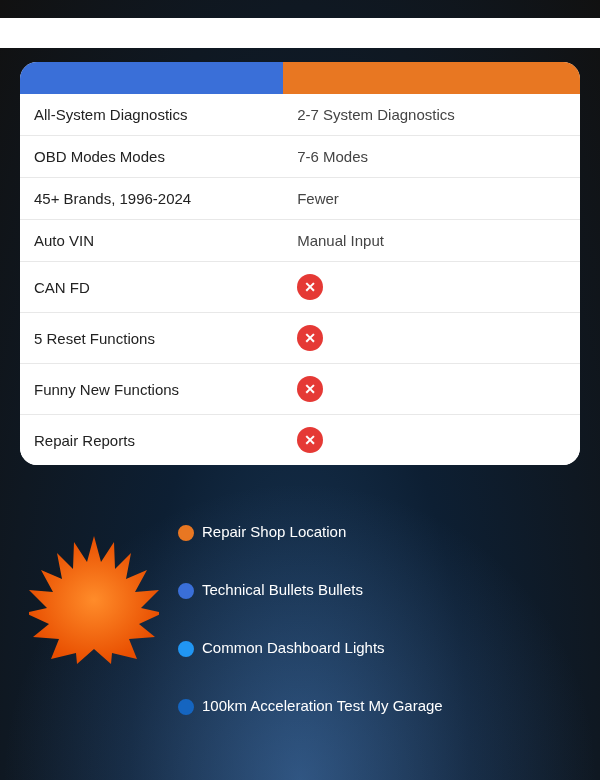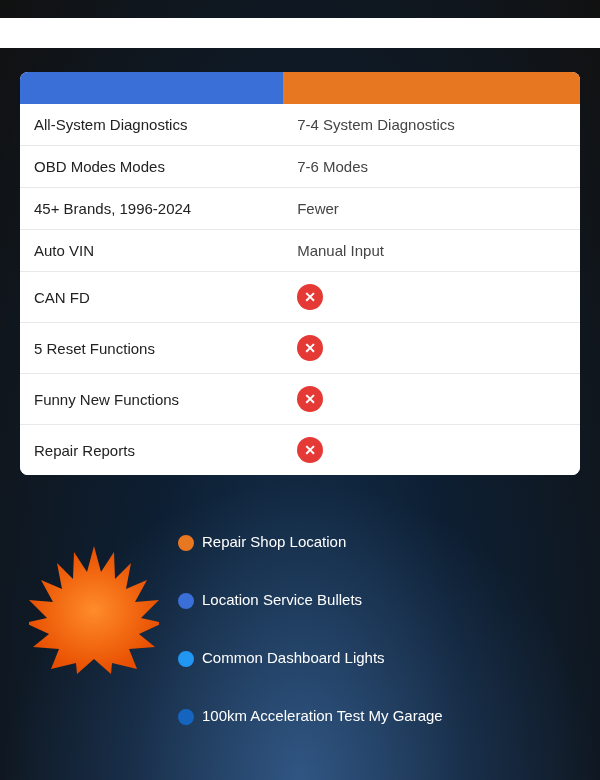--- a/index.html
+++ b/index.html
@@ -39,23 +39,23 @@
       background: white;
       margin: 0 -20px;
       padding: 16px 20px 14px;
       letter-spacing: 0.5px;
     }
 
     
     .comparison-table {
       width: 100%;
       border-collapse: collapse;
-      border-radius: 8px;
+      border-radius: 17px;
       overflow: hidden;
-      margin-top: 24px;
+      margin-top: 14px;
       background: white;
     }
 
     .comparison-table thead tr th {
       padding: 16px 14px;
       font-size: 18px;
       font-weight: 800;
       text-align: left;
     }
 
@@ -211,21 +211,21 @@
   <table class="comparison-table">
     <thead>
       <tr>
         <th class="th-autel"></th>
         <th class="th-other"></th>
       </tr>
     </thead>
     <tbody id="table-body">
     <tr>
           <td>All-System Diagnostics</td>
-          <td>7-4 System Diagnostics</td>
+          <td>2-7 System Diagnostics</td>
         </tr>
         <tr>
           <td>OBD Modes Modes</td>
           <td>7-6 Modes</td>
         </tr>
         <tr>
           <td>45+ Brands, 1996-2024</td>
           <td>Fewer</td>
         </tr>
         <tr>
@@ -270,21 +270,21 @@
       </div>
     </div>
 
     <div class="feature-list" id="feature-list">
     <div class="feature-item">
           <span class="dot-icon dot-orange"></span>
           <span>Repair Shop Location</span>
         </div>
         <div class="feature-item">
           <span class="dot-icon dot-blue"></span>
-          <span>Location Service Bullets</span>
+          <span>Technical Bullets Bullets</span>
         </div>
         <div class="feature-item">
           <span class="dot-icon dot-blue2"></span>
           <span>Common Dashboard Lights</span>
         </div>
         <div class="feature-item">
           <span class="dot-icon dot-blue3"></span>
           <span>100km Acceleration Test My Garage</span>
         </div>
       </div>

